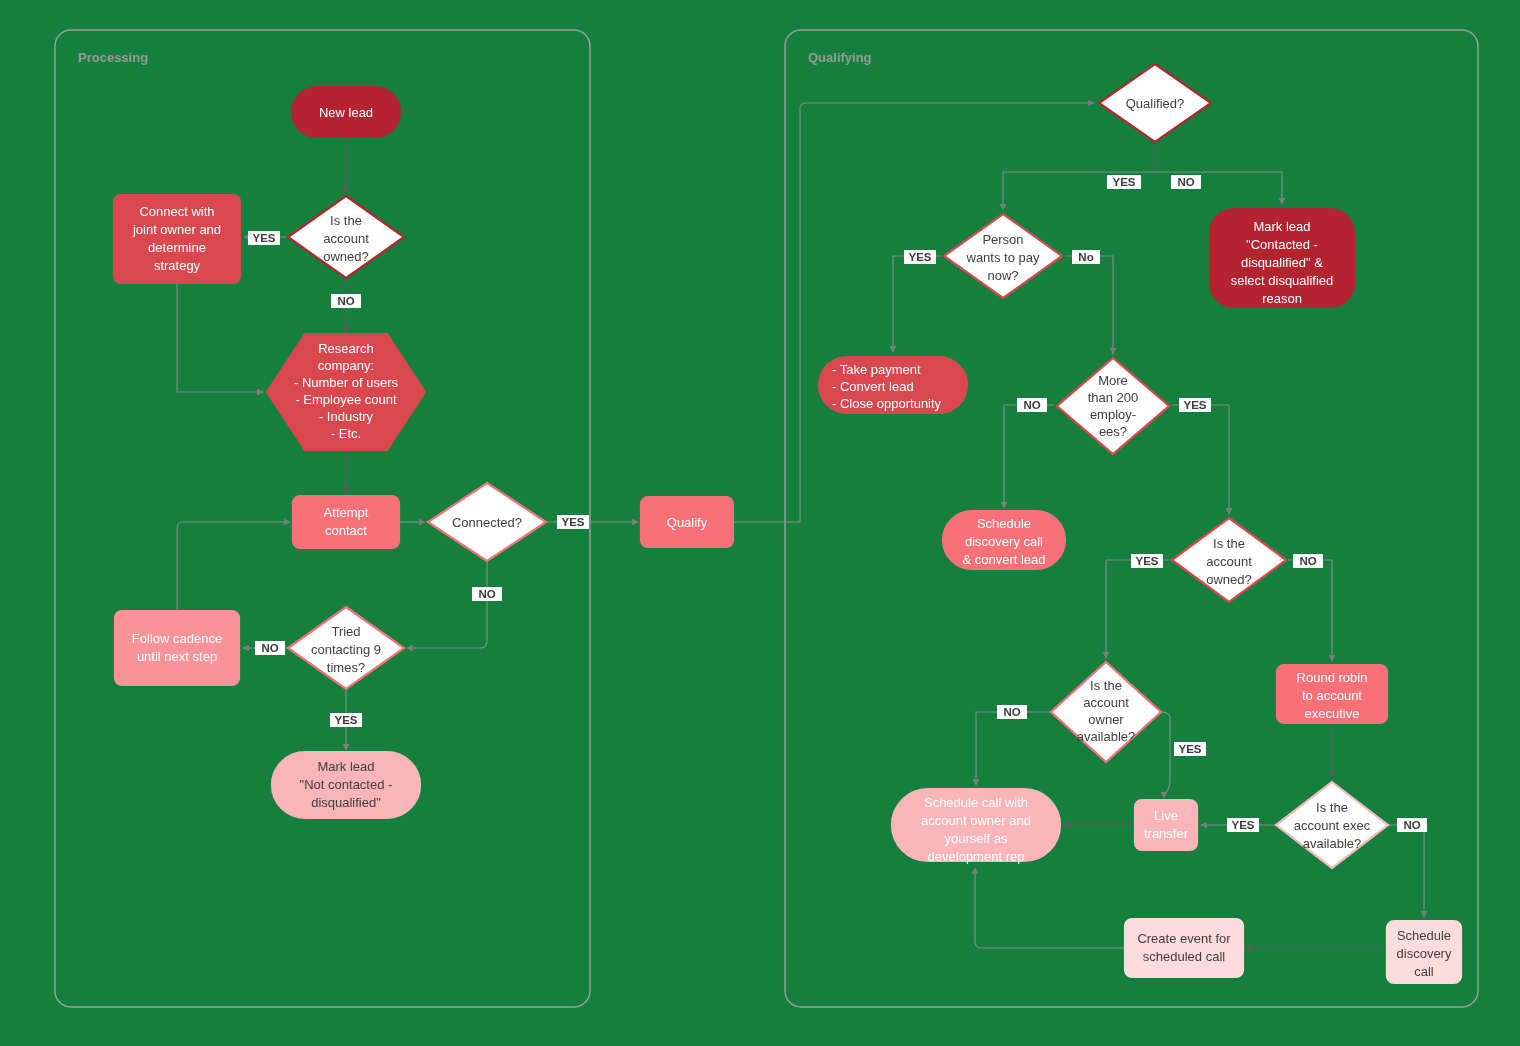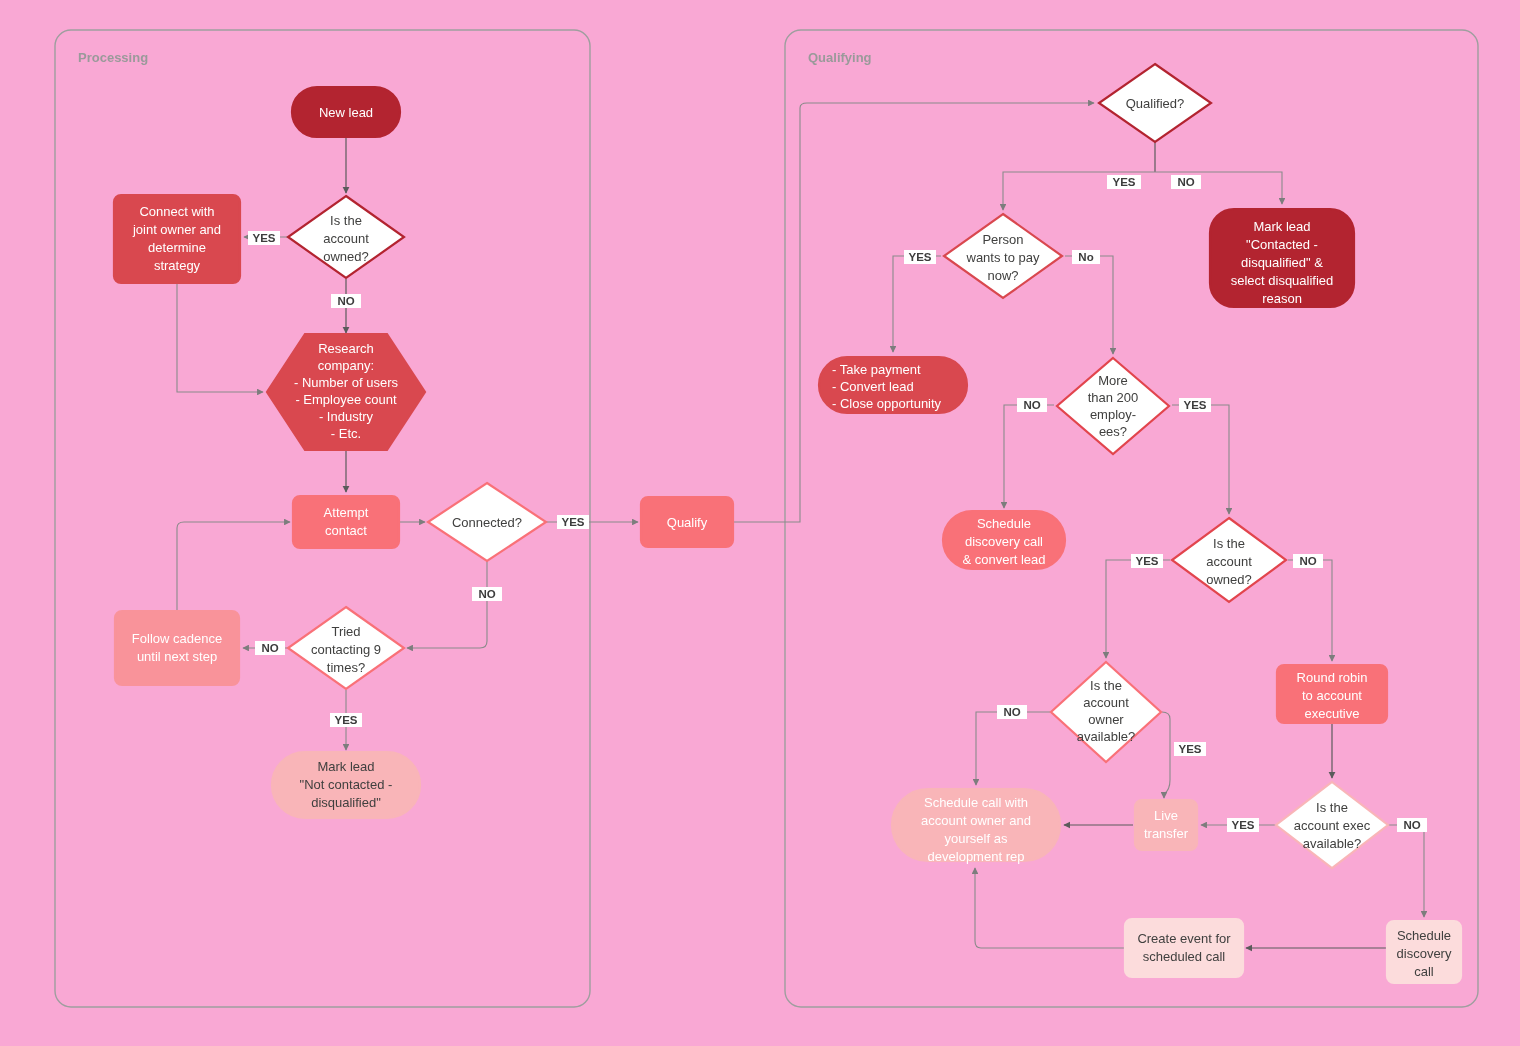--- a/index.html
+++ b/index.html
@@ -5,21 +5,21 @@
   html, body {
     margin: 0;
     padding: 0;
     background: #ffffff;
     font-family: "Liberation Sans", sans-serif;
   }
   #stage {
     position: relative;
     width: 1520px;
     height: 1046px;
-    background: #f9a8d4;
+    background: #15803d;
     overflow: hidden;
   }
   svg.flow {
     position: absolute;
     left: 0; top: 0;
     width: 1520px;
     height: 1046px;
   }
   .panel-rect {
     fill: none;

